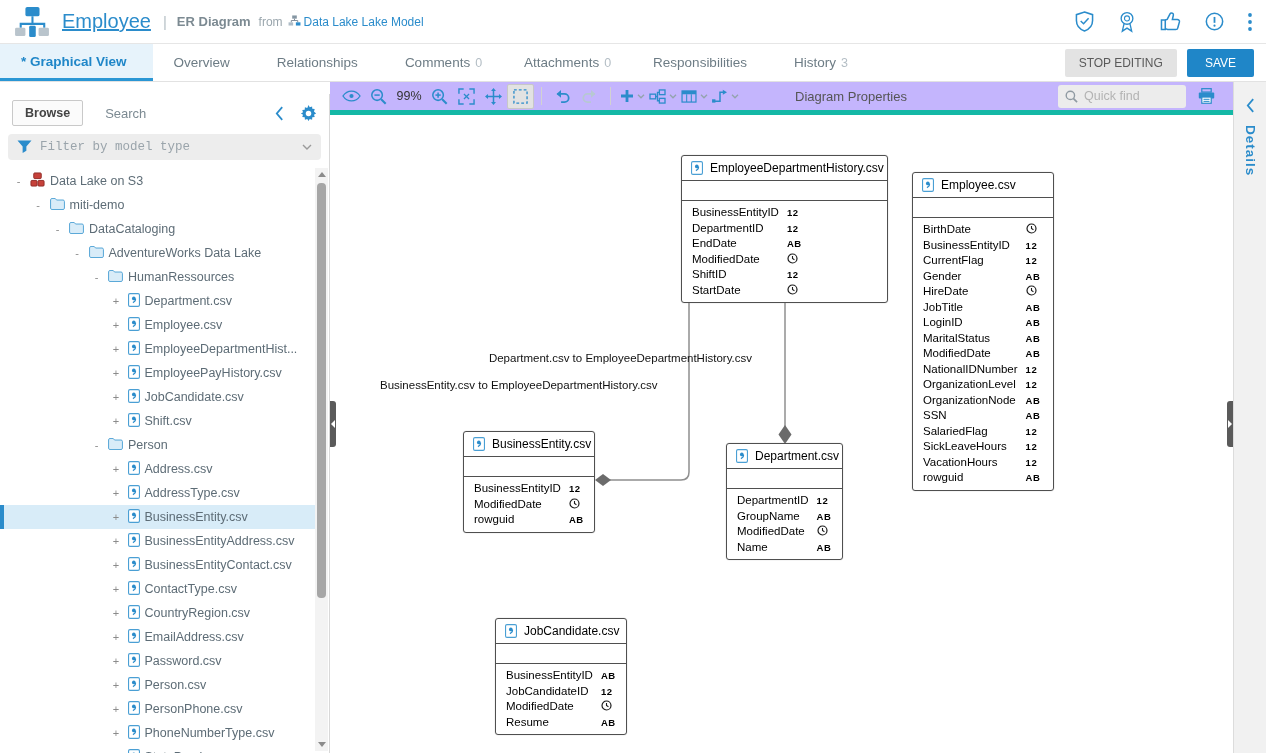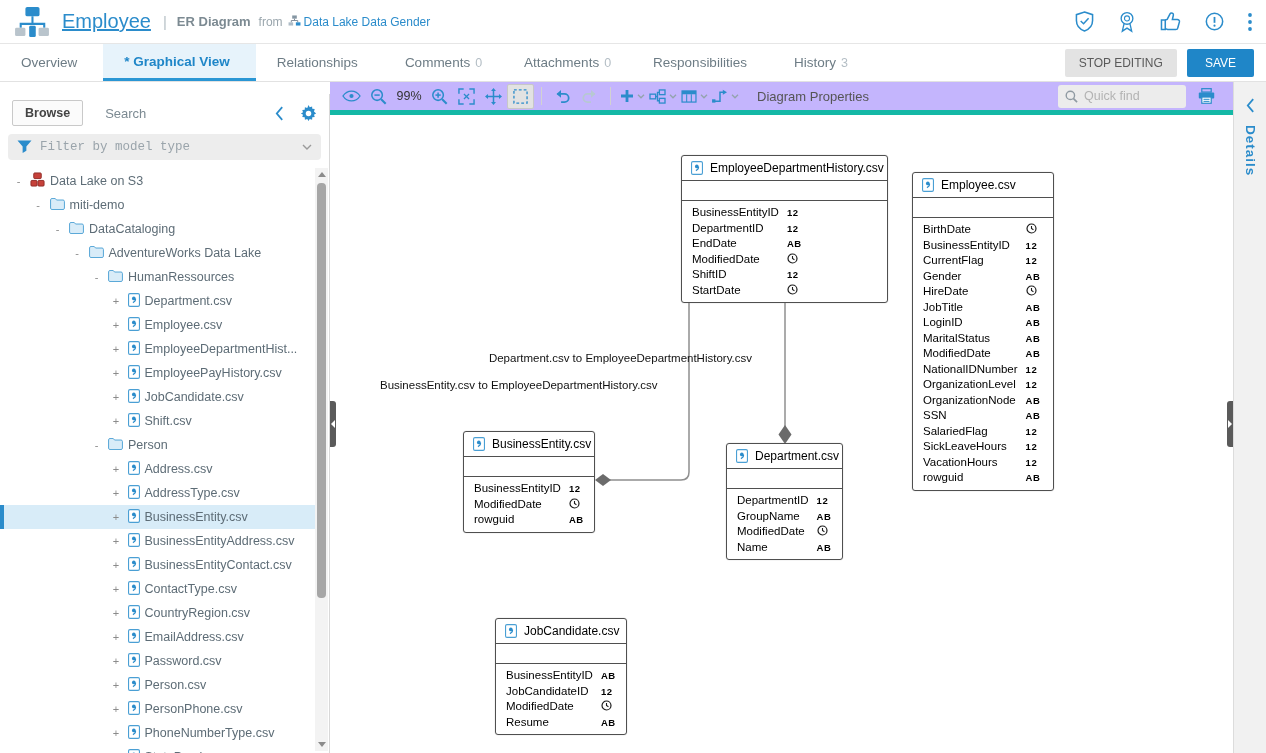--- a/index.html
+++ b/index.html
@@ -62,21 +62,21 @@
   
   .canvas-col { flex:1; display:flex; flex-direction:column; min-width:0; }
   .toolbar { height:33px; background:#c4b5fd; border-bottom:5px solid #14b8a6; display:flex; align-items:center; padding:0 8px; flex:0 0 auto; }
   .tb { width:27px; height:25px; display:flex; align-items:center; justify-content:center; color:#2b8ccb; cursor:pointer; border-radius:2px; flex:0 0 auto; }
   .tb.active-tool { background:#e2e2e2; border:1px solid #c7c7c7; }
   .tb.disabled { color:#b7c8d2; cursor:default; }
   .tb-group { display:flex; align-items:center; cursor:pointer; color:#2b8ccb; margin:0 2px; gap:3px; }
   .tb-chev { color:#93a3ac; display:flex; }
   .zoom-level { font-size:12.5px; color:#333; width:34px; text-align:center; flex:0 0 auto; }
   .tb-sep { width:1px; height:18px; background:#d2d2d2; margin:0 7px; flex:0 0 auto; }
-  .diag-props { font-size:13px; color:#555; margin-left:16px; cursor:pointer; }
+  .diag-props { font-size:13px; color:#555; margin-left:54px; cursor:pointer; }
   .quickfind { margin-left:auto; width:128px; height:23px; background:#ececec; border-radius:3px; display:flex; align-items:center; padding:0 7px; gap:6px; }
   .quickfind input { border:none; outline:none; background:transparent; width:90px; font-size:12.5px; color:#555; font-family:inherit; }
   .quickfind input::placeholder { color:#b3b3b3; }
   .print-btn { margin:0 10px 0 12px; color:#2b8ccb; display:flex; cursor:pointer; }
 
   
   .canvas { position:relative; flex:1; background:#fff; overflow:hidden; }
   .connector-svg { position:absolute; left:0; top:0; }
 
   .etable { position:absolute; background:#fff; border:1px solid #4f4f4f; border-radius:3px; font-size:11.5px; color:#000; box-shadow:0 0 0 0.5px #9b9b9b33; }
@@ -128,21 +128,21 @@
     <span class="from-label">from</span>
     <span class="model-link">
       <span>
         <svg viewBox="0 0 14 12" width="13" height="11">
             <path d="M7 4v2M3.5 8V6h7v2" stroke="#7b8794" fill="none"></path>
             <rect x="4.5" y="0.5" width="5" height="3.5" fill="#8596a3"></rect>
             <rect x="0.5" y="8" width="5" height="3.5" fill="#aebcc7"></rect>
             <rect x="8.5" y="8" width="5" height="3.5" fill="#2b8ccb"></rect>
           </svg>
       </span>
-      <span>Data Lake Data Gender</span>
+      <span>Data Lake Lake Model</span>
     </span>
     <div class="top-icons">
       <span class="tbtn">
         <svg viewBox="0 0 20 22" width="19" height="21" fill="none" stroke="currentColor" stroke-width="1.6">
             <path d="M10 1 L18.5 3.8 V10 C18.5 15.3 15 19.2 10 21 C5 19.2 1.5 15.3 1.5 10 V3.8 Z"></path>
             <path d="M6 10.5 L9 13.3 L14.3 7.6"></path>
           </svg>
       </span>
       <span class="tbtn">
         <svg viewBox="0 0 20 24" width="18" height="22" fill="none" stroke="currentColor" stroke-width="1.5">
@@ -170,27 +170,27 @@
             <circle cx="2" cy="9" r="1.9"></circle>
             <circle cx="2" cy="16" r="1.9"></circle>
           </svg>
       </span>
     </div>
   </header>
 
   <nav class="tabs">
     <div class="tabs-left">
 
+        <div class="tab active">
+          <span class="tab-label">* Graphical View</span>
+          <span class="tab-count"></span>
+        </div>
+
         <div class="tab">
           <span class="tab-label">Overview</span>
-          <span class="tab-count"></span>
-        </div>
-
-        <div class="tab active">
-          <span class="tab-label">* Graphical View</span>
           <span class="tab-count"></span>
         </div>
 
         <div class="tab">
           <span class="tab-label">Relationships</span>
           <span class="tab-count"></span>
         </div>
 
         <div class="tab">
           <span class="tab-label">Comments</span>

